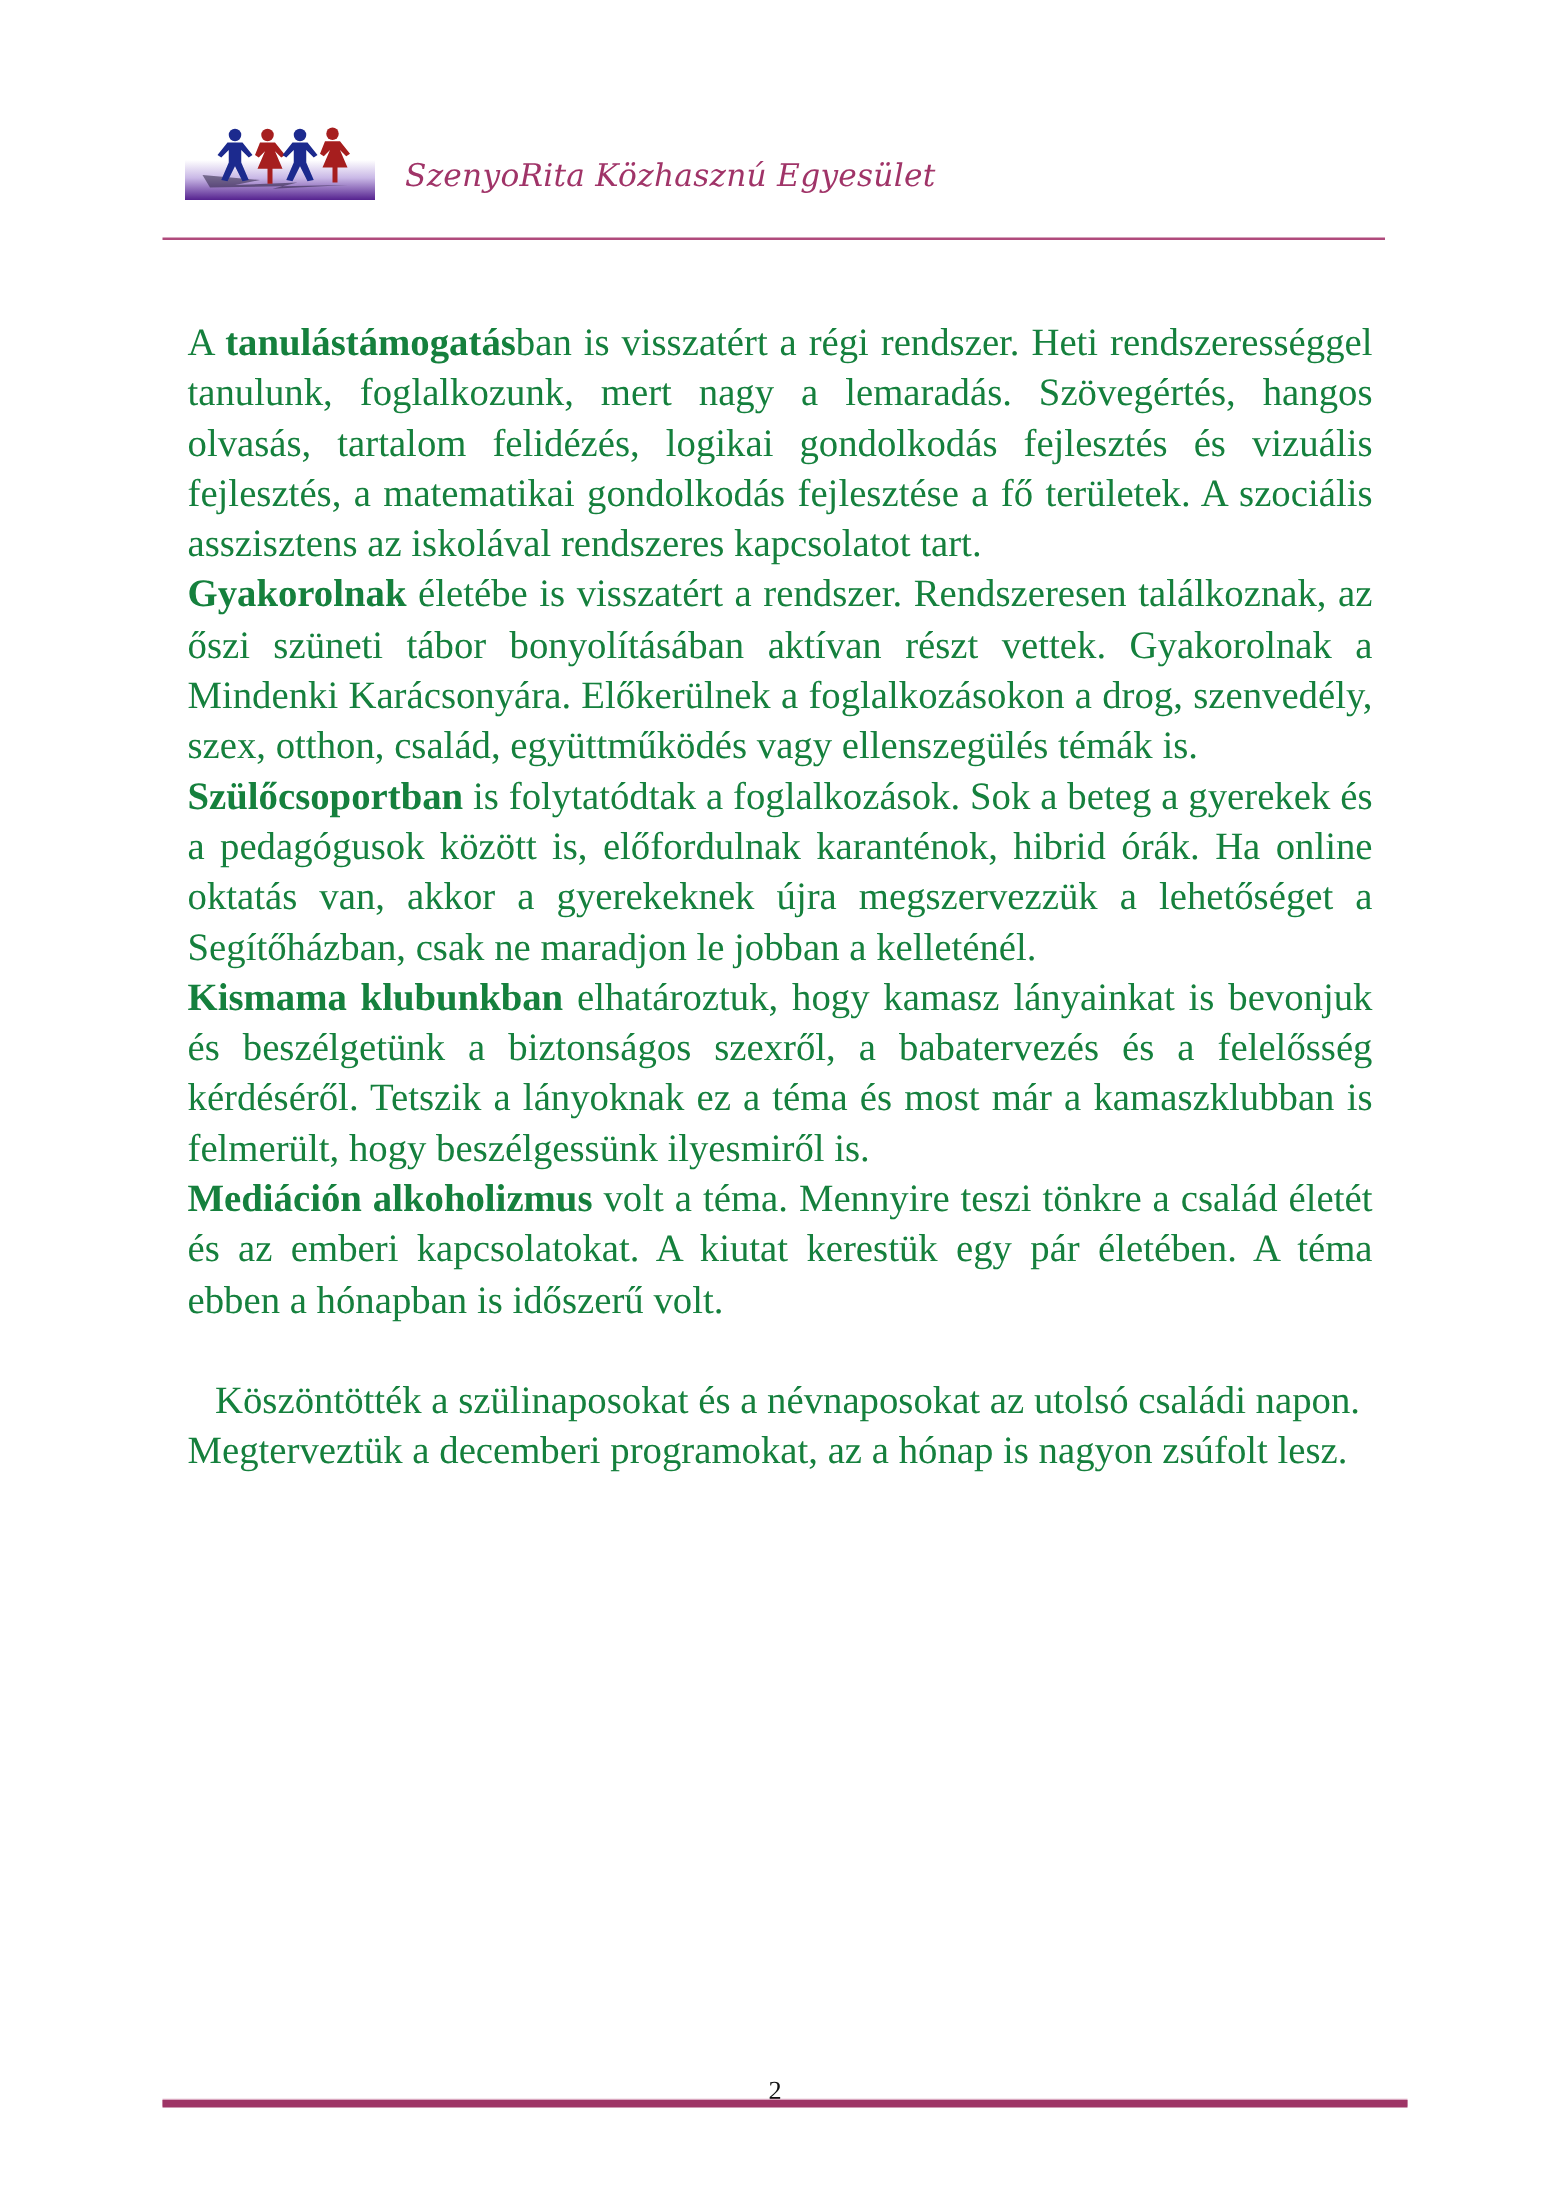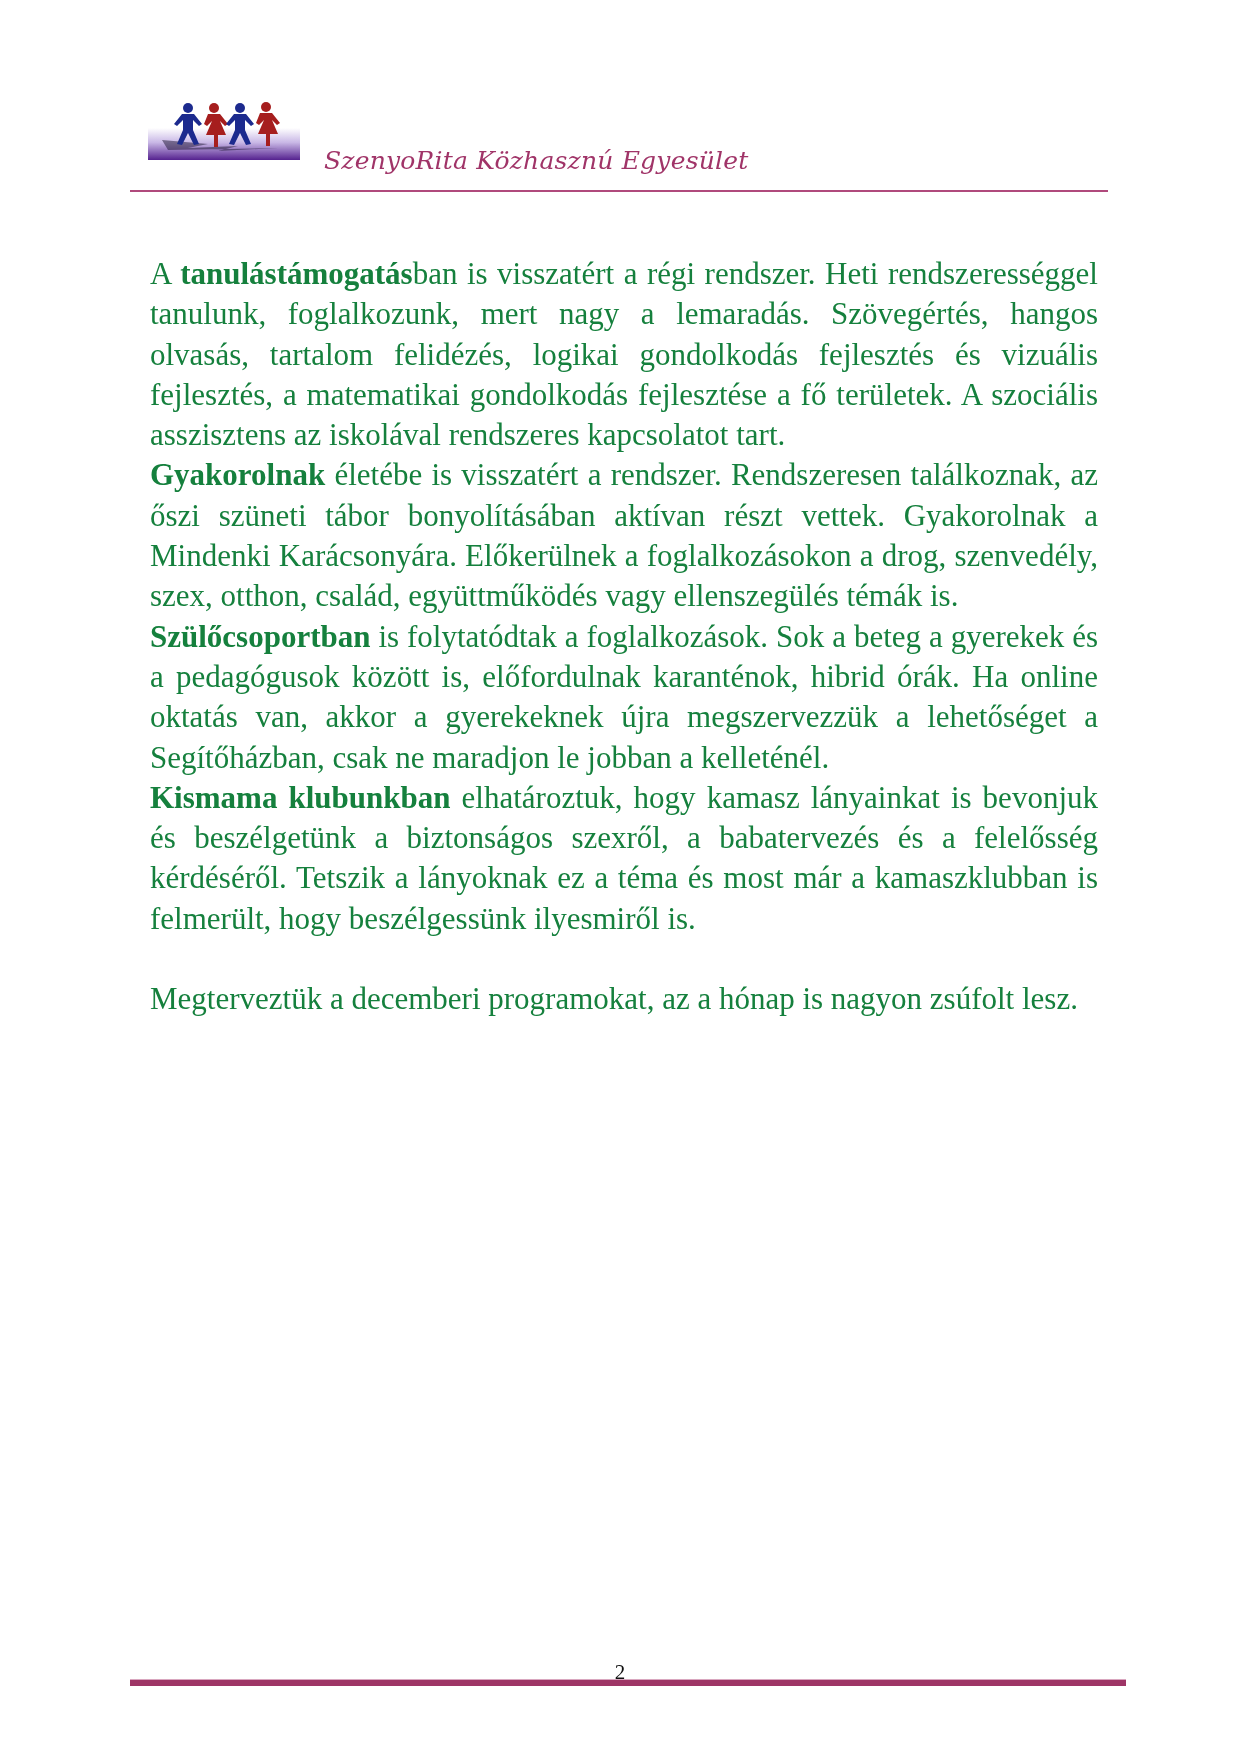--- a/index.html
+++ b/index.html
@@ -3,21 +3,21 @@
   <meta charset="utf-8">
   <style>
     html, body { margin: 0; padding: 0; background: #ffffff; }
     body { width: 1240px; height: 1754px; position: relative; overflow: hidden; }
 
     .header { position: absolute; left: 148px; top: 98px; width: 960px; height: 72px; }
     .logo { position: absolute; left: 0; top: 0; width: 152px; height: 62px; }
     .org-name {
       position: absolute; left: 176px; top: 28px;
       font-family: "DejaVu Serif", serif; font-style: italic;
-      font-size: 25px; color: #a03468; letter-spacing: 0.2px; margin-top: 20px;
+      font-size: 25px; color: #a03468; letter-spacing: 0.2px;
     }
     .header-rule { position: absolute; left: 130px; top: 190px; width: 978px; height: 2px; background: #b04a7c; }
 
     .content {
       position: absolute; left: 150px; top: 254px; width: 948px;
       font-family: "Liberation Serif", serif; font-size: 31px; line-height: 40.3px;
       color: #15803d; text-align: justify;
     }
     .para { margin: 0; }
     .para b { font-weight: bold; }
@@ -67,20 +67,22 @@
   </svg>
   <div class="org-name">SzenyoRita Közhasznú Egyesület</div>
 </div>
 <div class="header-rule"></div>
 
 <div class="content">
   <p class="para"><span>A </span><b>tanulástámogatás</b><span>ban is visszatért a régi rendszer. Heti rendszerességgel tanulunk, foglalkozunk, mert nagy a lemaradás. Szövegértés, hangos olvasás, tartalom felidézés, logikai gondolkodás fejlesztés és vizuális fejlesztés, a matematikai gondolkodás fejlesztése a fő területek. A szociális asszisztens az iskolával rendszeres kapcsolatot tart.</span></p>
   <p class="para"><b>Gyakorolnak</b><span> életébe is visszatért a rendszer. Rendszeresen találkoznak, az őszi szüneti tábor bonyolításában aktívan részt vettek. Gyakorolnak a Mindenki Karácsonyára. Előkerülnek a foglalkozásokon a drog, szenvedély, szex, otthon, család, együttműködés vagy ellenszegülés témák is.</span></p>
   <p class="para"><b>Szülőcsoportban</b><span> is folytatódtak a foglalkozások. Sok a beteg a gyerekek és a pedagógusok között is, előfordulnak karanténok, hibrid órák. Ha online oktatás van, akkor a gyerekeknek újra megszervezzük a lehetőséget a Segítőházban, csak ne maradjon le jobban a kelleténél.</span></p>
   <p class="para"><b>Kismama klubunkban</b><span> elhatároztuk, hogy kamasz lányainkat is bevonjuk és beszélgetünk a biztonságos szexről, a babatervezés és a felelősség kérdéséről. Tetszik a lányoknak ez a téma és most már a kamaszklubban is felmerült, hogy beszélgessünk ilyesmiről is.</span></p>
+  <p class="para"><b>Mediáción alkoholizmus</b><span> volt a téma. Mennyire teszi tönkre a család életét és az emberi kapcsolatokat. A kiutat kerestük egy pár életében. A téma ebben a hónapban is időszerű volt.</span></p>
 
   <p class="para closing">
+    <span class="line1">Köszöntötték a szülinaposokat és a névnaposokat az utolsó családi napon.</span>
     <span>Megterveztük a decemberi programokat, az a hónap is nagyon zsúfolt lesz.</span>
   </p>
 </div>
 
 <div class="page-number">2</div>
 <div class="footer-rule"></div>
 
 </body></html>

